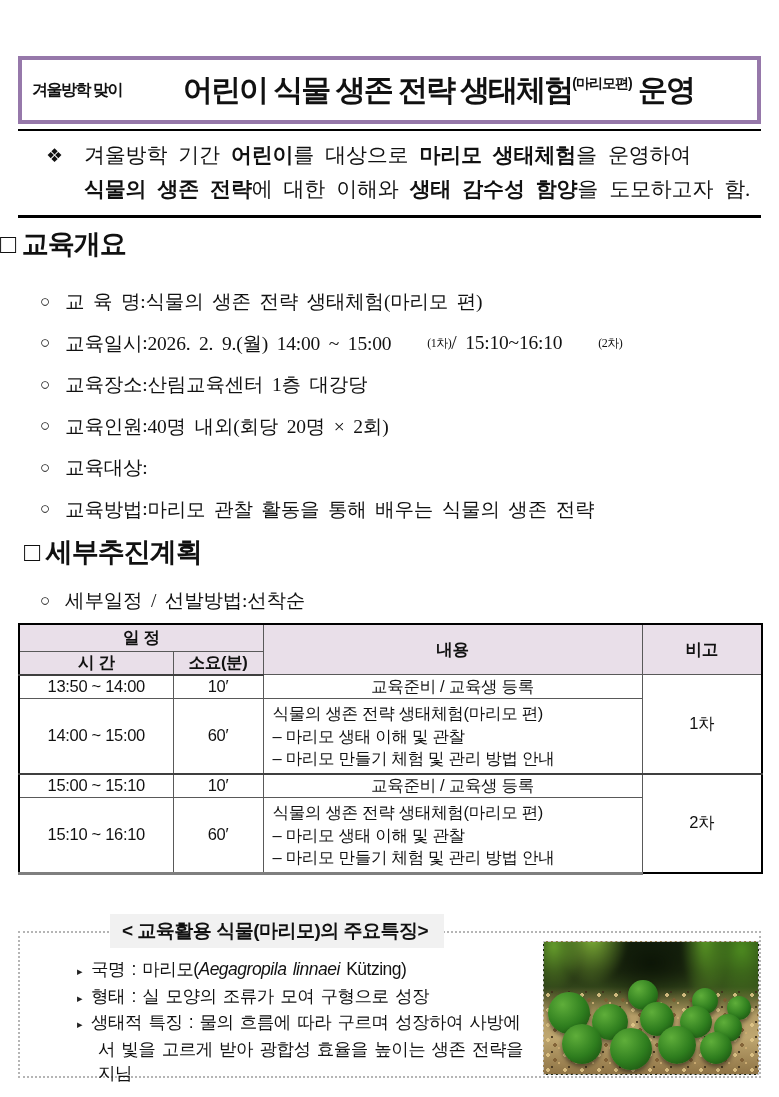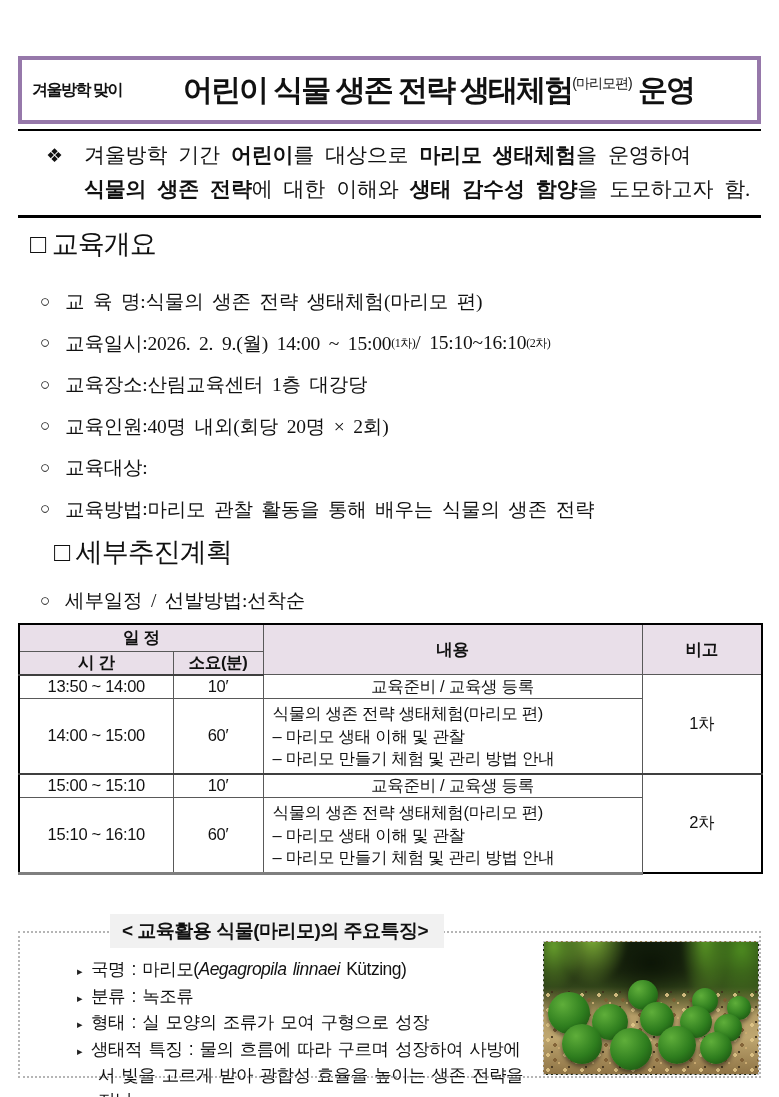--- a/index.html
+++ b/index.html
@@ -7,46 +7,46 @@
         font-family:"Liberation Sans",sans-serif;color:#111;}
 
   
   .title-box{position:absolute;left:18px;top:56px;width:743px;height:68px;
              border:4px solid #9678aa;box-sizing:border-box;background:#fff;
              display:flex;align-items:center;padding:0 4px;}
   .title-pre{font-size:16px;font-weight:800;letter-spacing:-1.5px;line-height:1.1;
              margin:0 2px 0 6px;white-space:nowrap;}
   .title-main{flex:1;text-align:center;font-size:30px;font-weight:800;
               letter-spacing:-2px;white-space:nowrap;}
-  .title-sup{font-size:14px;font-weight:400;vertical-align:12px;letter-spacing:-1px;}
+  .title-sup{font-size:14px;font-weight:700;vertical-align:12px;letter-spacing:-1px;}
 
   
   .summary{position:absolute;left:18px;top:129px;width:743px;
            border-top:2px solid #000;border-bottom:3px solid #000;
            padding:7px 0 9px;box-sizing:border-box;}
   .sum-line{position:relative;font-family:"Liberation Serif",serif;font-size:21px;
             line-height:34px;padding-left:66px;word-spacing:6px;letter-spacing:-0.2px;
             white-space:nowrap;}
   .sum-marker{position:absolute;left:28px;top:1px;font-size:19px;font-family:"Liberation Sans",sans-serif;}
   .b{font-weight:bold;}
 
   
-  .sec-heading{position:absolute;left:30px;font-size:27px;font-weight:400;
+  .sec-heading{position:absolute;left:0;font-size:27px;font-weight:700;
                letter-spacing:-1px;white-space:nowrap;}
   #overview-heading{top:226px;}
   #plan-heading{top:534px;margin-left:24px;}
 
   
   .olist{position:absolute;left:40px;margin:0;padding:0;list-style:none;}
   #overview-list{top:281px;}
   .olist li{height:41.5px;display:flex;align-items:center;white-space:nowrap;
             font-family:"Liberation Serif",serif;font-size:19.5px;word-spacing:4px;
             letter-spacing:-0.2px;}
   .circ{font-size:17px;margin-right:15px;font-family:"Liberation Sans",sans-serif;}
-  .sup-small{font-size:12px;vertical-align:7px;letter-spacing:-0.5px;}
+  .sup-small{font-size:12px;vertical-align:7px;letter-spacing:-0.5px;margin-left:36px;}
   #plan-sub{top:580px;}
 
   
   .sched{position:absolute;left:18px;top:623px;width:743px;border-collapse:collapse;
          table-layout:fixed;font-size:16.5px;}
   .sched col.c1{width:154px;}.sched col.c2{width:90px;}
   .sched col.c3{width:379px;}.sched col.c4{width:120px;}
   .sched th,.sched td{border:1px solid #595959;text-align:center;padding:0;
                       letter-spacing:-0.3px;}
   .sched{border:2px solid #000000;}
@@ -217,21 +217,20 @@
           <div>– 마리모 만들기 체험 및 관리 방법 안내</div>
         </td>
       </tr>
     </tbody>
   </table>
 
   <div class="feature-box">
     <div class="feature-title">&lt; 교육활용 식물(마리모)의 주요특징&gt;</div>
     <ul class="feature-list">
       <li><span class="tri">▸</span><span>국명</span><span> : </span><span>마리모(</span><span class="sci">Aegagropila linnaei</span><span> Kützing)</span></li>
-      <li><span class="tri">▸</span><span>분류</span><span> : </span><span>녹조류</span></li>
       <li><span class="tri">▸</span><span>형태</span><span> : </span><span>실 모양의 조류가 모여 구형으로 성장</span></li>
       <li><span class="tri">▸</span><span>생태적 특징</span><span> : </span><span>물의 흐름에 따라 구르며 성장하여 사방에서 빛을 고르게 받아 광합성 효율을 높이는 생존 전략을 지님</span></li>
     </ul>
 
     <div class="photo">
       <div class="leaves"></div>
       <div class="gravel"></div>
       <div class="ball" style="left:4px;top:50px;width:42px;height:42px;"></div>
       <div class="ball" style="left:84px;top:38px;width:30px;height:30px;"></div>
       <div class="ball" style="left:148px;top:46px;width:26px;height:26px;"></div>

